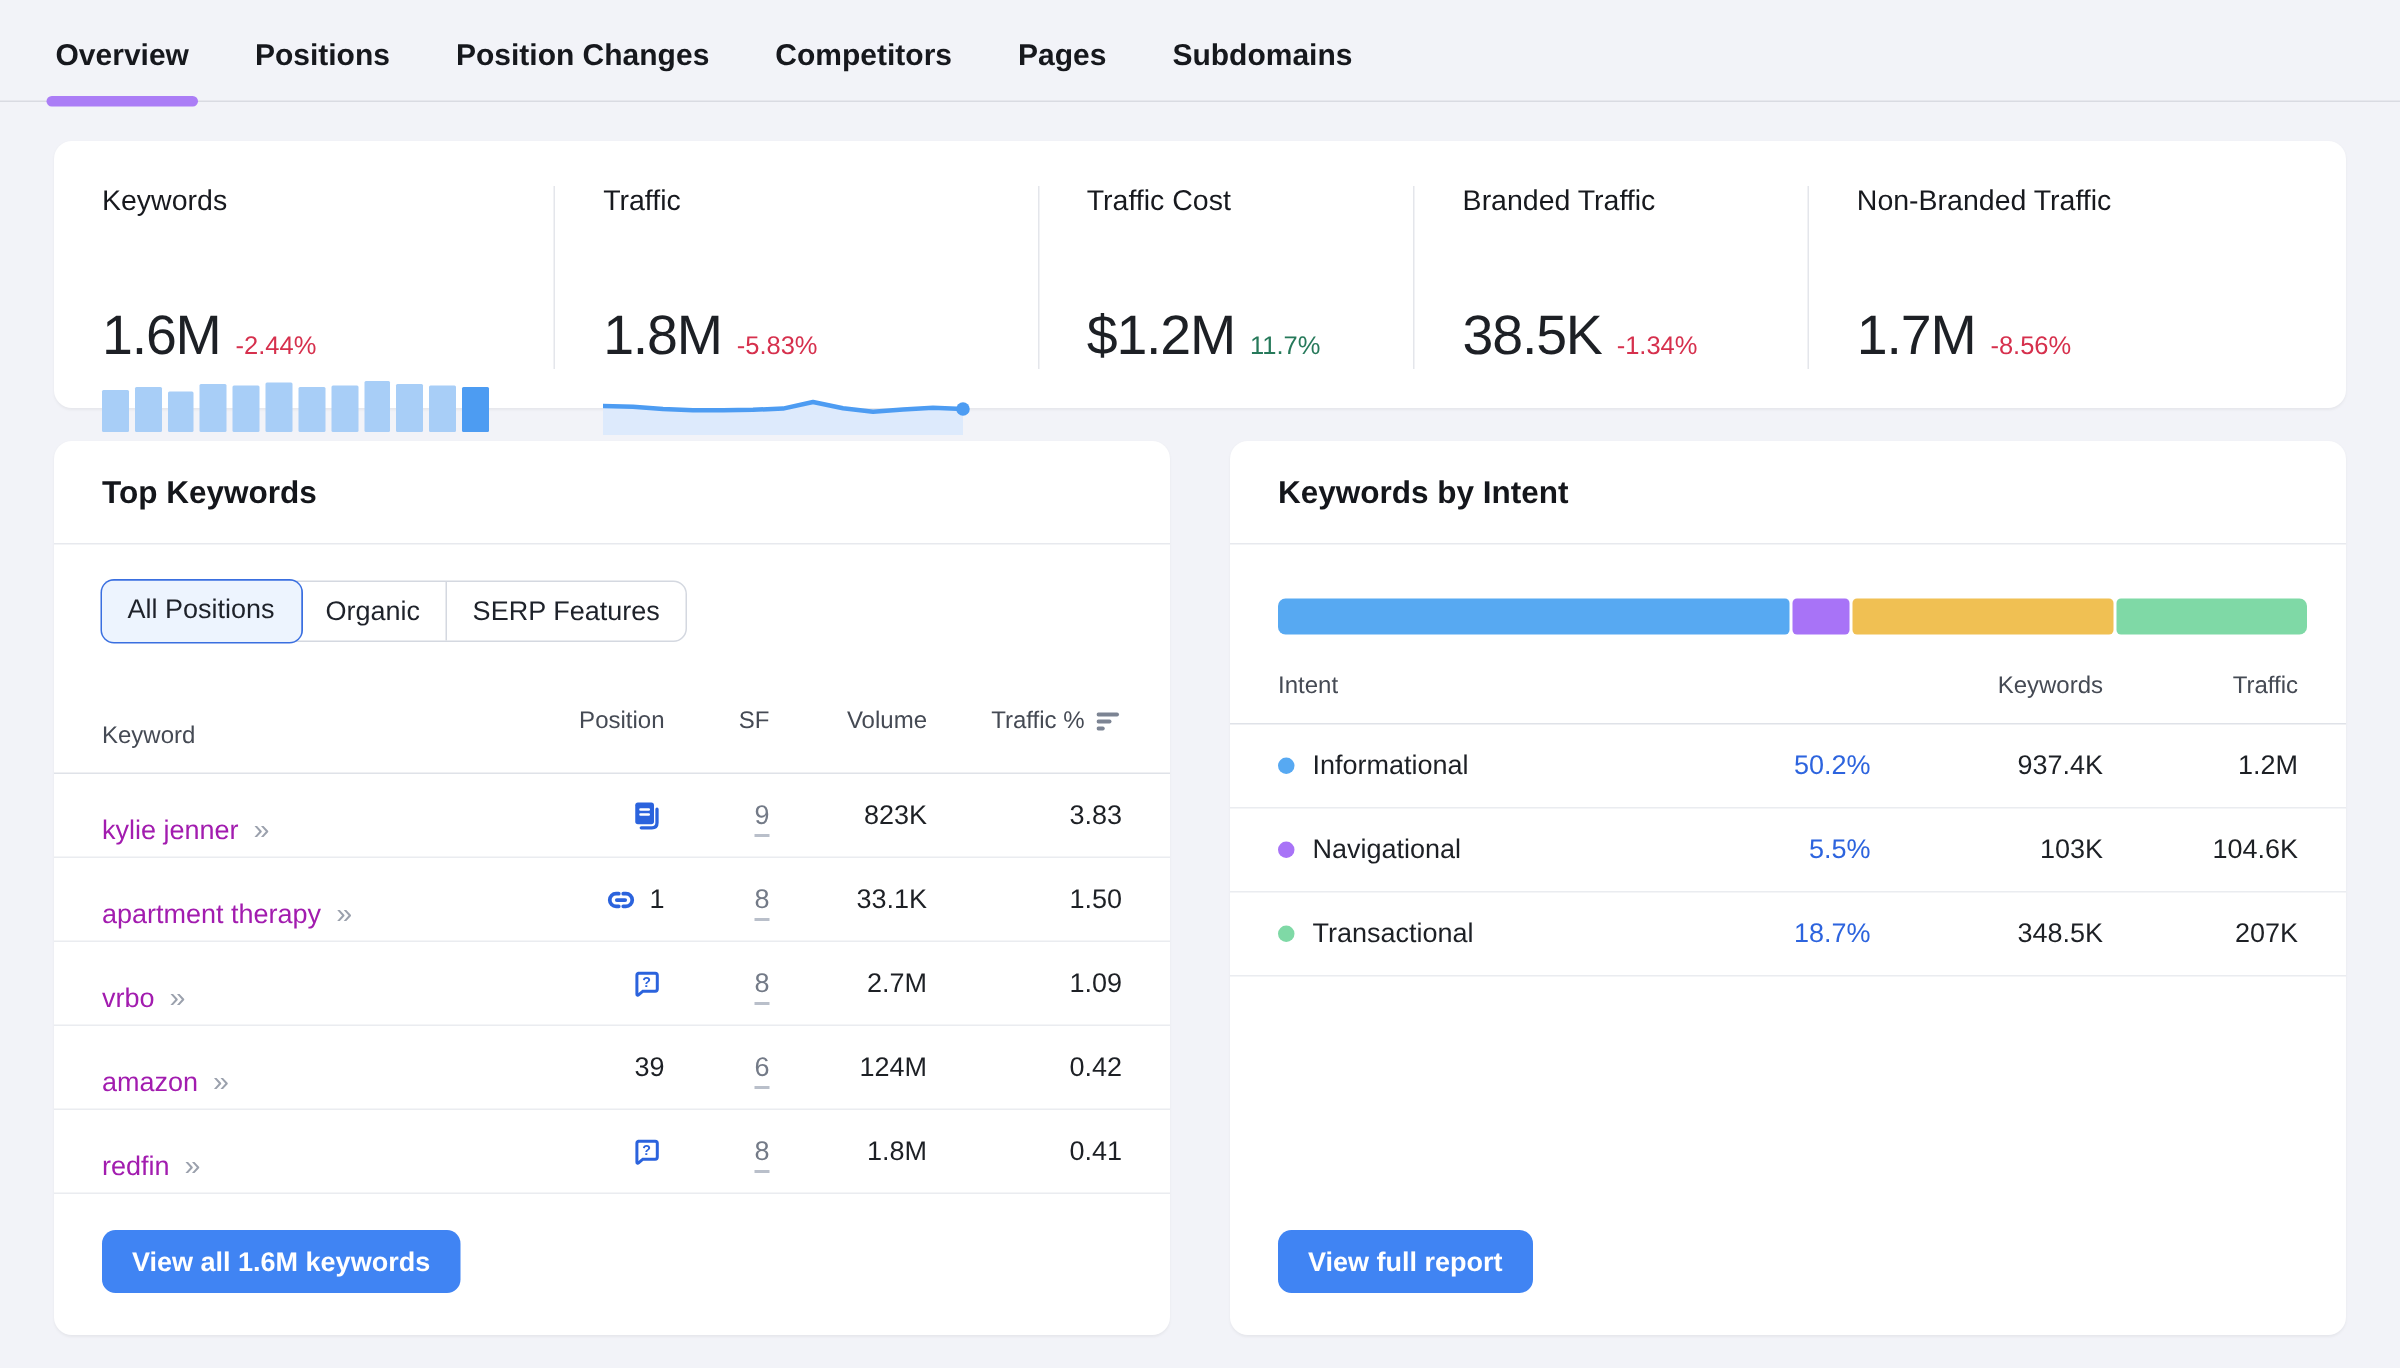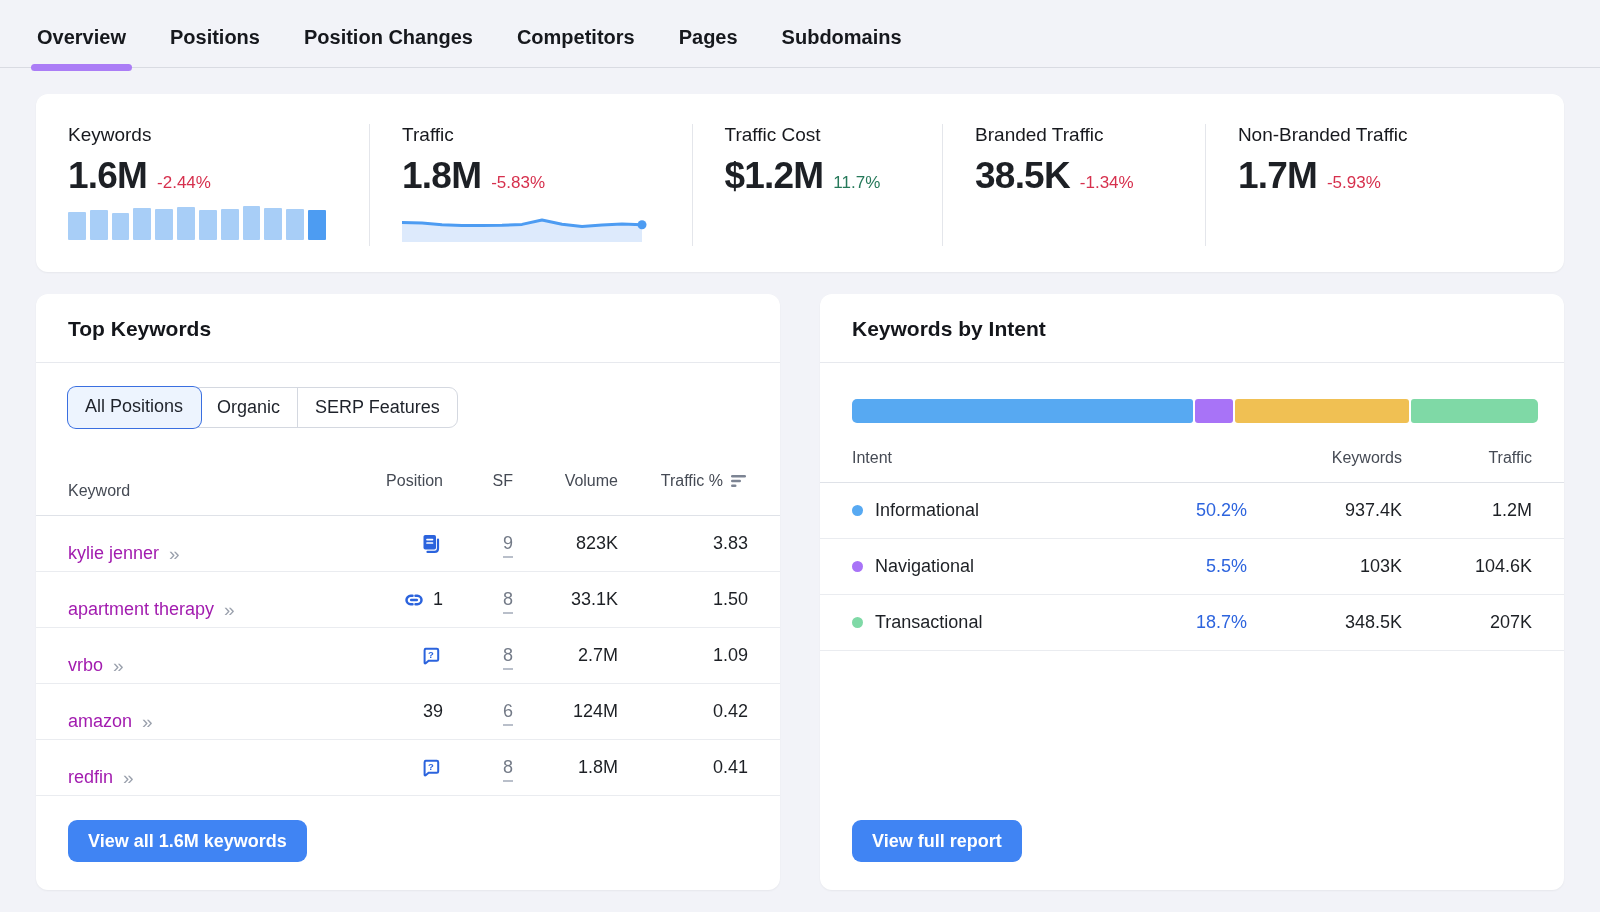--- a/index.html
+++ b/index.html
@@ -48,21 +48,21 @@
   }
   .stat-col { padding-left: 32px; }
   .stat-col + .stat-col { border-left: 1px solid #e4e6eb; }
   .stat-col.w1 { width: 21.8%; }
   .stat-col.w2 { width: 21.1%; }
   .stat-col.w3 { width: 16.4%; }
   .stat-col.w4 { width: 17.2%; }
   .stat-col.w5 { width: 23.5%; }
   .stat-label { font-size: 19px; color: #17191e; margin-bottom: 9px; }
   .stat-value-row { display: flex; align-items: baseline; gap: 10px; }
-  .stat-value { font-size: 37px; font-weight: 700; letter-spacing: -0.8px; color: #1d2025; }
+  .stat-value { font-size: 37px; font-weight: 400; letter-spacing: -0.8px; color: #1d2025; margin-top: 48px; }
   .stat-change { font-size: 17px; font-weight: 400; }
   .stat-change.down { color: #d6304d; }
   .stat-change.up { color: #26795a; }
 
   .mini-bars {
     display: flex; align-items: flex-end; gap: 4px;
     width: 258px; height: 34px; margin-top: 9px;
   }
   .mini-bars .bar { flex: 1; background: #a8cef7; border-radius: 1px; }
   .mini-bars .bar-current { background: #4d9cf2; }
@@ -237,21 +237,21 @@
     <div class="stat-value-row">
       <span class="stat-value">38.5K</span>
       <span class="stat-change down">-1.34%</span>
     </div>
   </div>
 
   <div class="stat-col w5">
     <div class="stat-label">Non-Branded Traffic</div>
     <div class="stat-value-row">
       <span class="stat-value">1.7M</span>
-      <span class="stat-change down">-5.93%</span>
+      <span class="stat-change down">-8.56%</span>
     </div>
   </div>
 </section>
 
 <div class="panels">
 
   <section class="panel">
     <div class="panel-header">
       <div class="panel-title">Top Keywords</div>
     </div>

